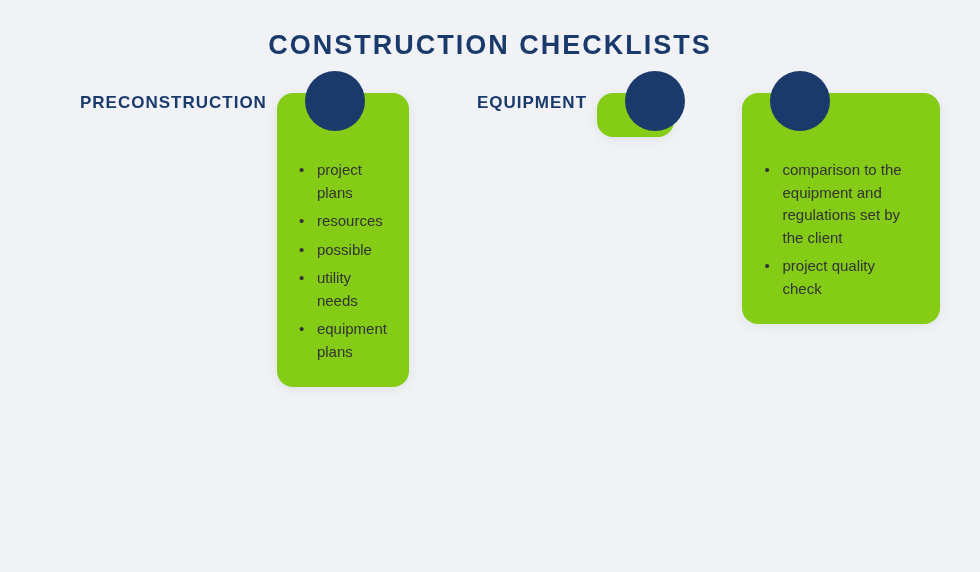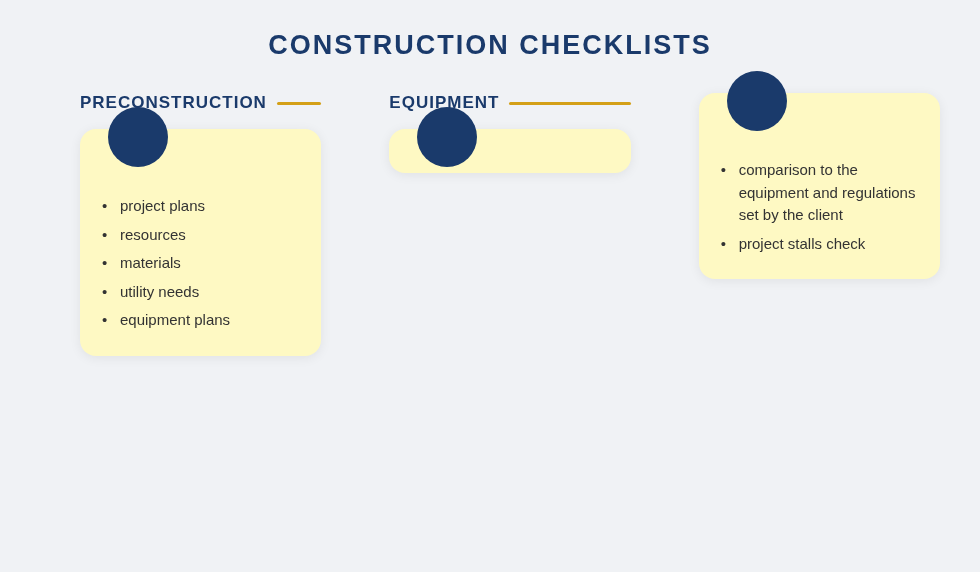--- a/index.html
+++ b/index.html
@@ -35,21 +35,21 @@
       display: flex;
       gap: 28px;
       width: 100%;
       justify-content: center;
       align-items: flex-start;
     }
 
     .column {
       flex: 1;
       display: flex;
-      flex-direction: column;
+      flex-direction: row;
       align-items: flex-start;
       padding-left: 40px;
     }
 
     .column-header {
       display: flex;
       align-items: center;
       gap: 10px;
       margin-bottom: 16px;
       width: 100%;
@@ -65,21 +65,21 @@
     }
 
     .header-line {
       flex: 1;
       height: 3px;
       background-color: #d4a017;
       border-radius: 2px;
     }
 
     .card {
-      background: #fef9c3;
+      background: #84cc16;
       border-radius: 16px;
       padding: 20px 22px 24px 22px;
       width: 100%;
       position: relative;
       box-shadow: 0 2px 12px rgba(0,0,0,0.07);
       display: flex;
       flex-direction: column;
       align-items: flex-start;
     }
 
@@ -129,37 +129,37 @@
 <div class="column">
       <div class="column-header">
         <span class="column-title">PRECONSTRUCTION</span>
         <div class="header-line" style="background-color: rgb(212, 160, 23);"></div>
       </div>
       <div class="card">
         <div class="card-circle" style="background-color: rgb(26, 58, 107);"></div>
         <ul class="card-list">
           <li>project plans</li>
           <li>resources</li>
-          <li>materials</li>
+          <li>possible</li>
           <li>utility needs</li>
           <li>equipment plans</li>
         </ul>
       </div>
     </div>
     <div class="column">
       <div class="column-header">
         <span class="column-title">EQUIPMENT</span>
         <div class="header-line" style="background-color: rgb(212, 160, 23);"></div>
       </div>
       <div class="card">
         <div class="card-circle" style="background-color: rgb(26, 58, 107);"></div>
       </div>
     </div>
     <div class="column">
       <div class="card">
         <div class="card-circle" style="background-color: rgb(26, 58, 107);"></div>
         <ul class="card-list">
           <li>comparison to the equipment and regulations set by the client</li>
-          <li>project stalls check</li>
+          <li>project quality check</li>
         </ul>
       </div>
     </div>
   </div>
 
 </body></html>

